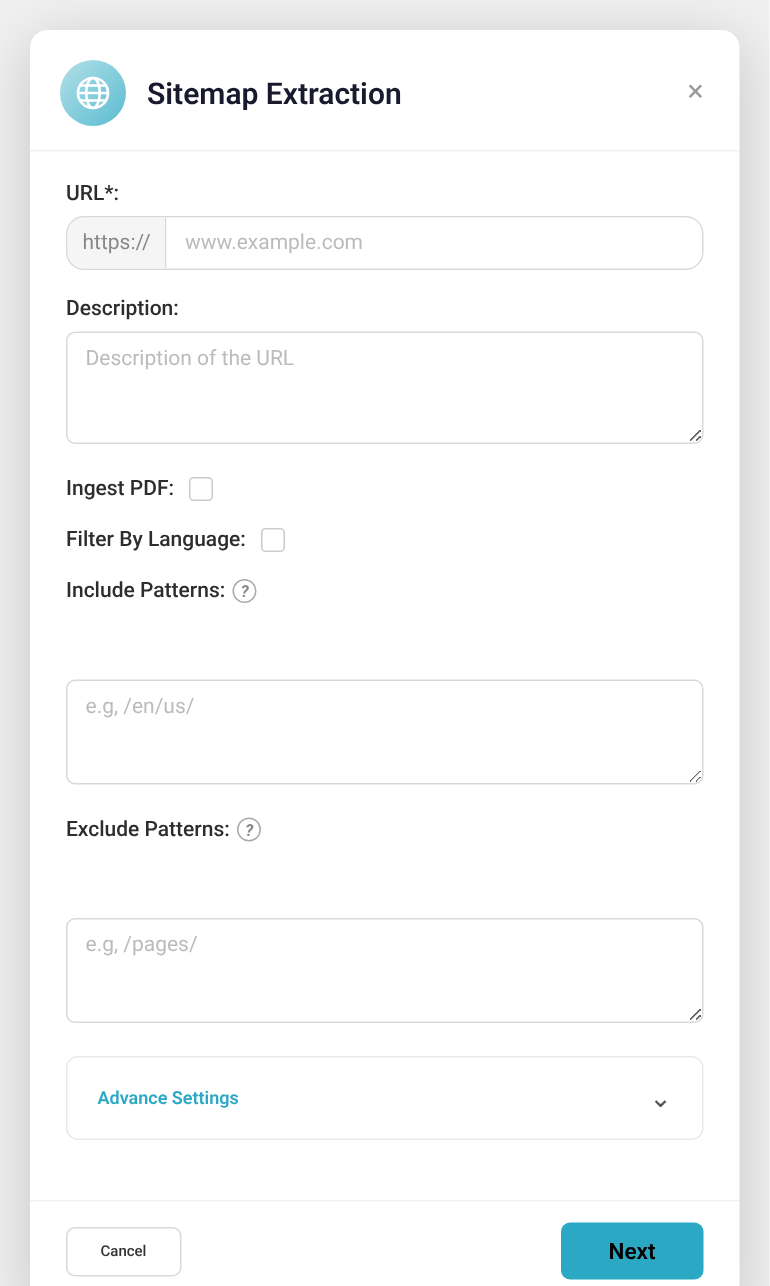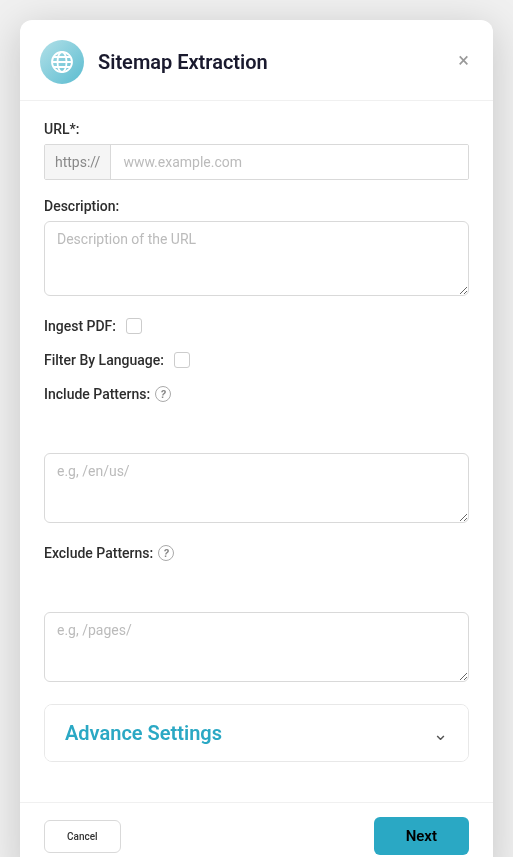--- a/index.html
+++ b/index.html
@@ -102,21 +102,21 @@
     }
 
     .form-input::placeholder {
       color: #bbb;
     }
 
     .url-input-wrapper {
       display: flex;
       align-items: center;
       border: 1px solid #d9d9d9;
-      border-radius: 2px;
+      border-radius: 12px;
       overflow: hidden;
       background: #fff;
     }
 
     .url-prefix {
       background: #f5f5f5;
       padding: 9px 10px;
       font-size: 14px;
       color: #888;
       border-right: 1px solid #d9d9d9;
@@ -223,21 +223,21 @@
     .advance-settings-header {
       display: flex;
       align-items: center;
       justify-content: space-between;
       padding: 16px 20px;
       cursor: pointer;
       background: #fff;
     }
 
     .advance-settings-title {
-      font-size: 20px;
+      font-size: 12px;
       font-weight: 600;
       color: #2aa8c4;
     }
 
     .chevron-icon {
       color: #555;
       font-size: 18px;
     }
 
     .modal-footer {

